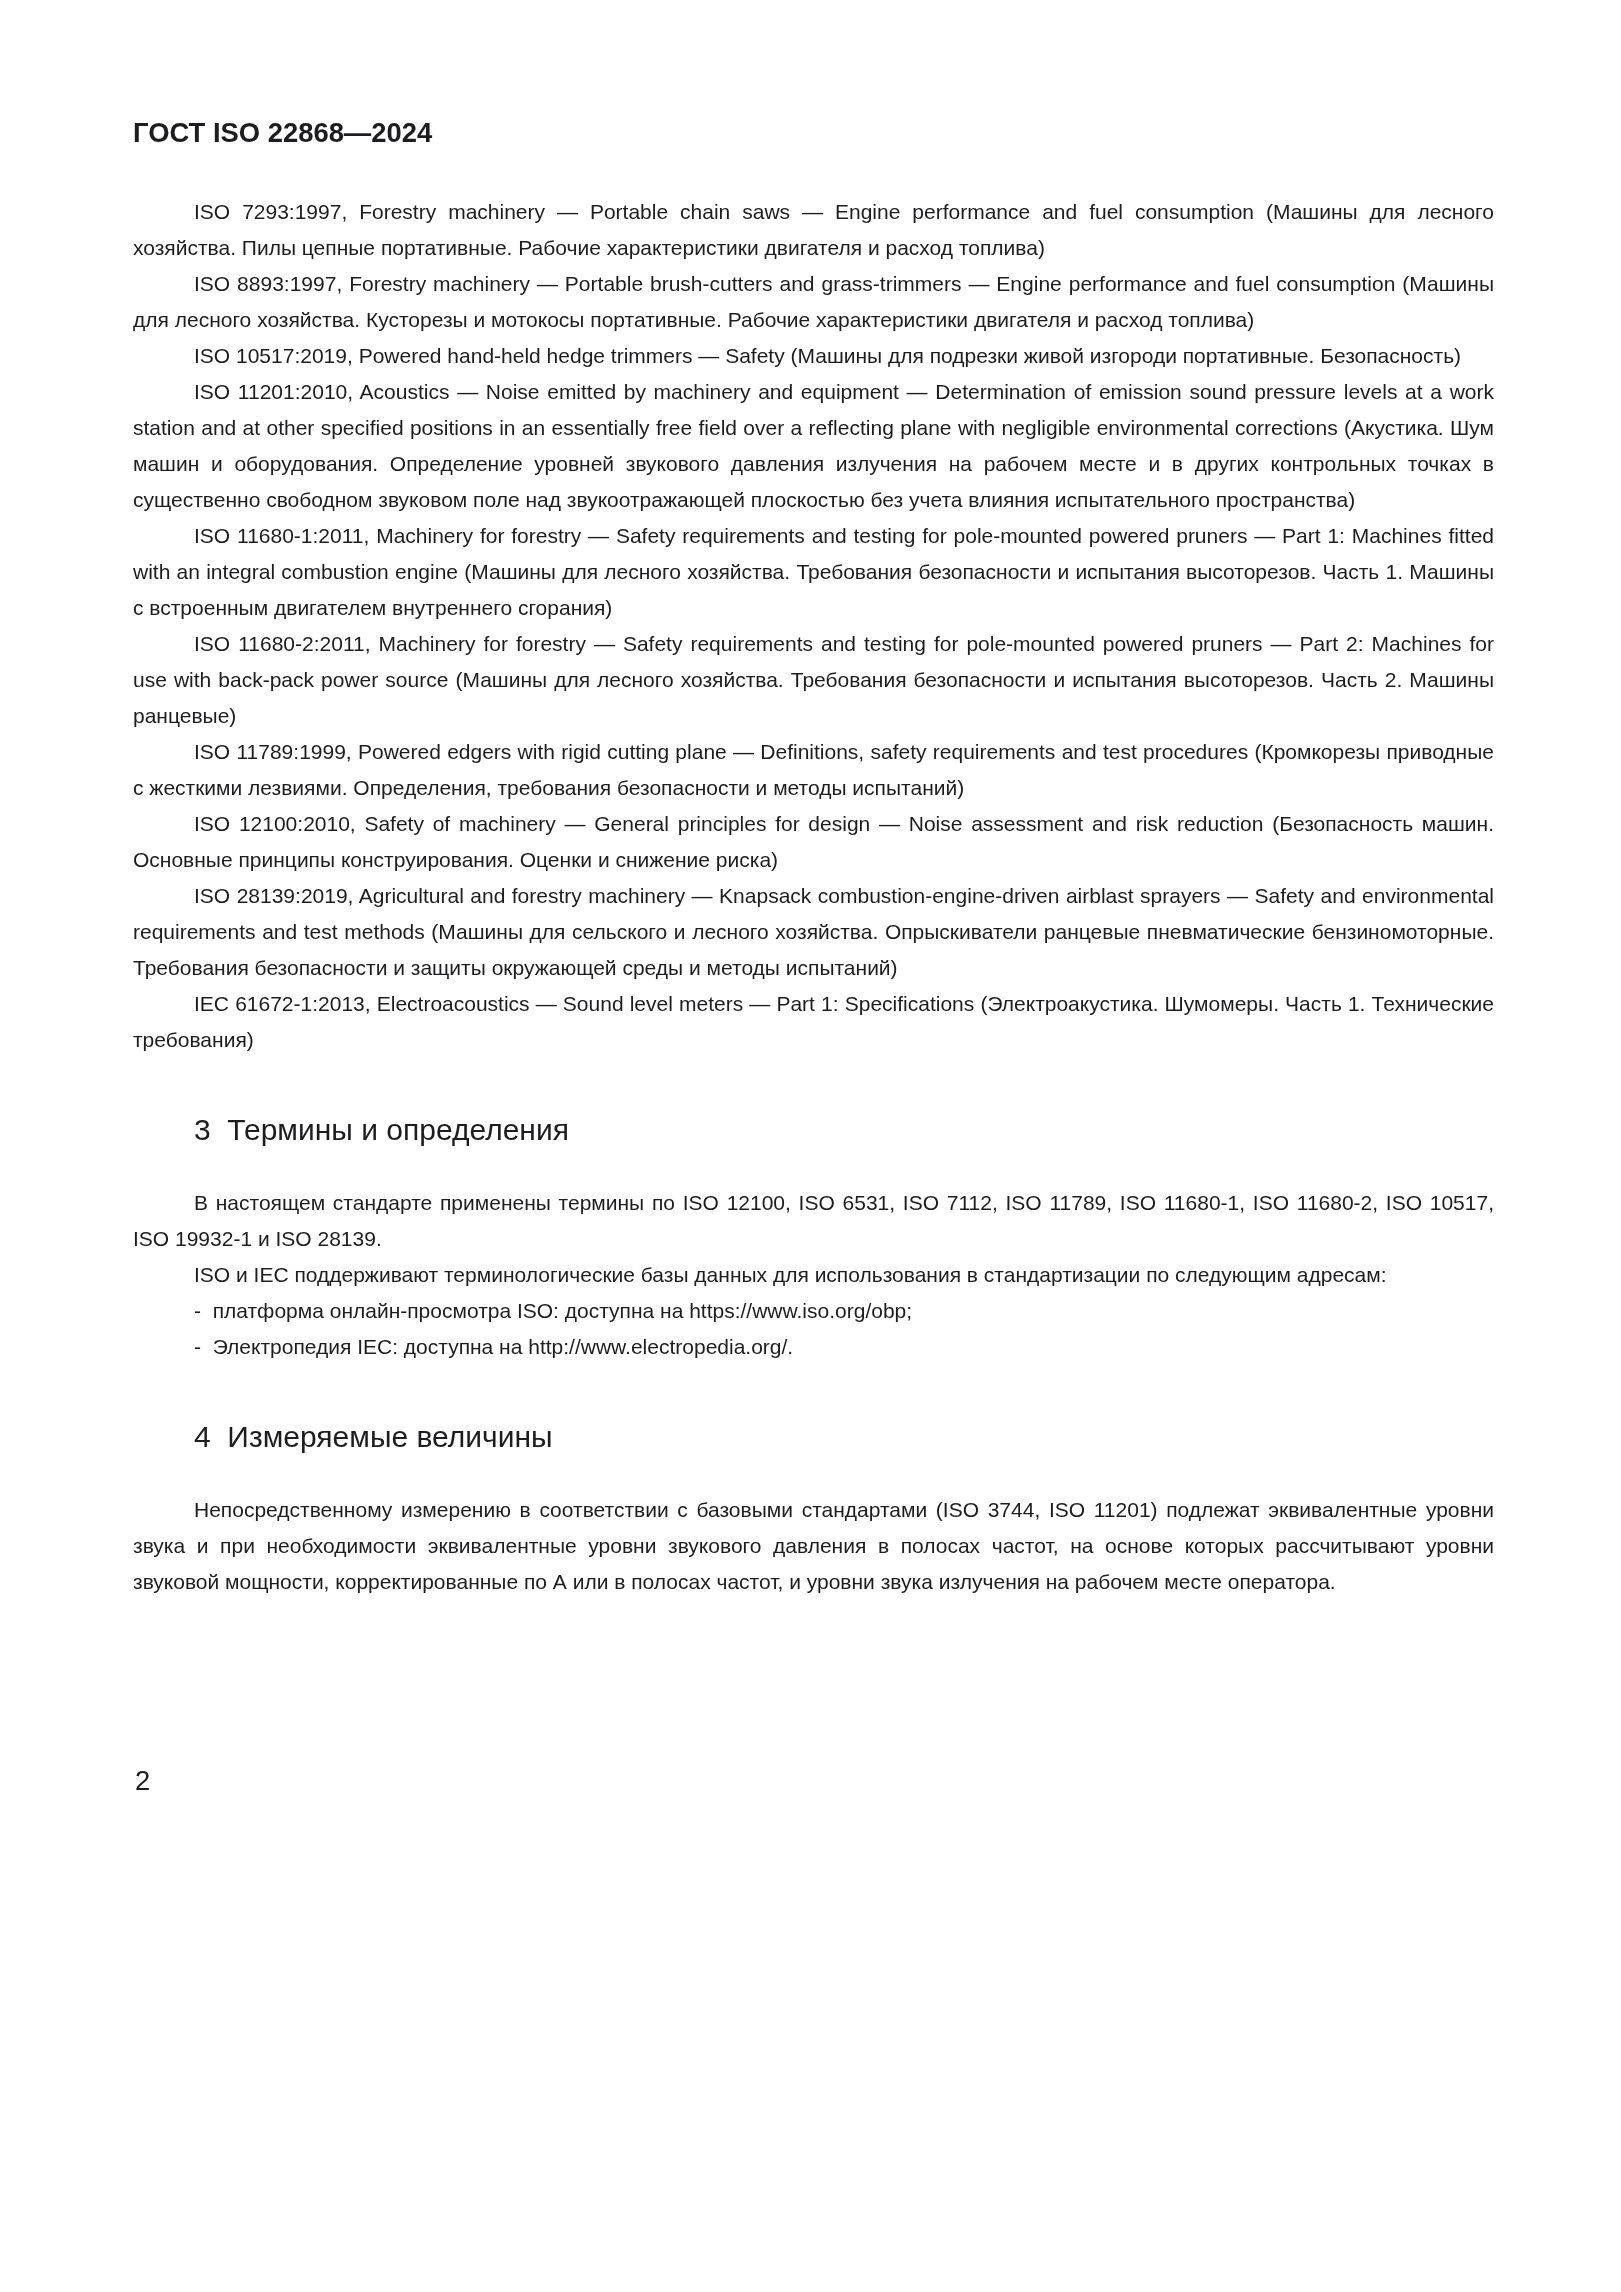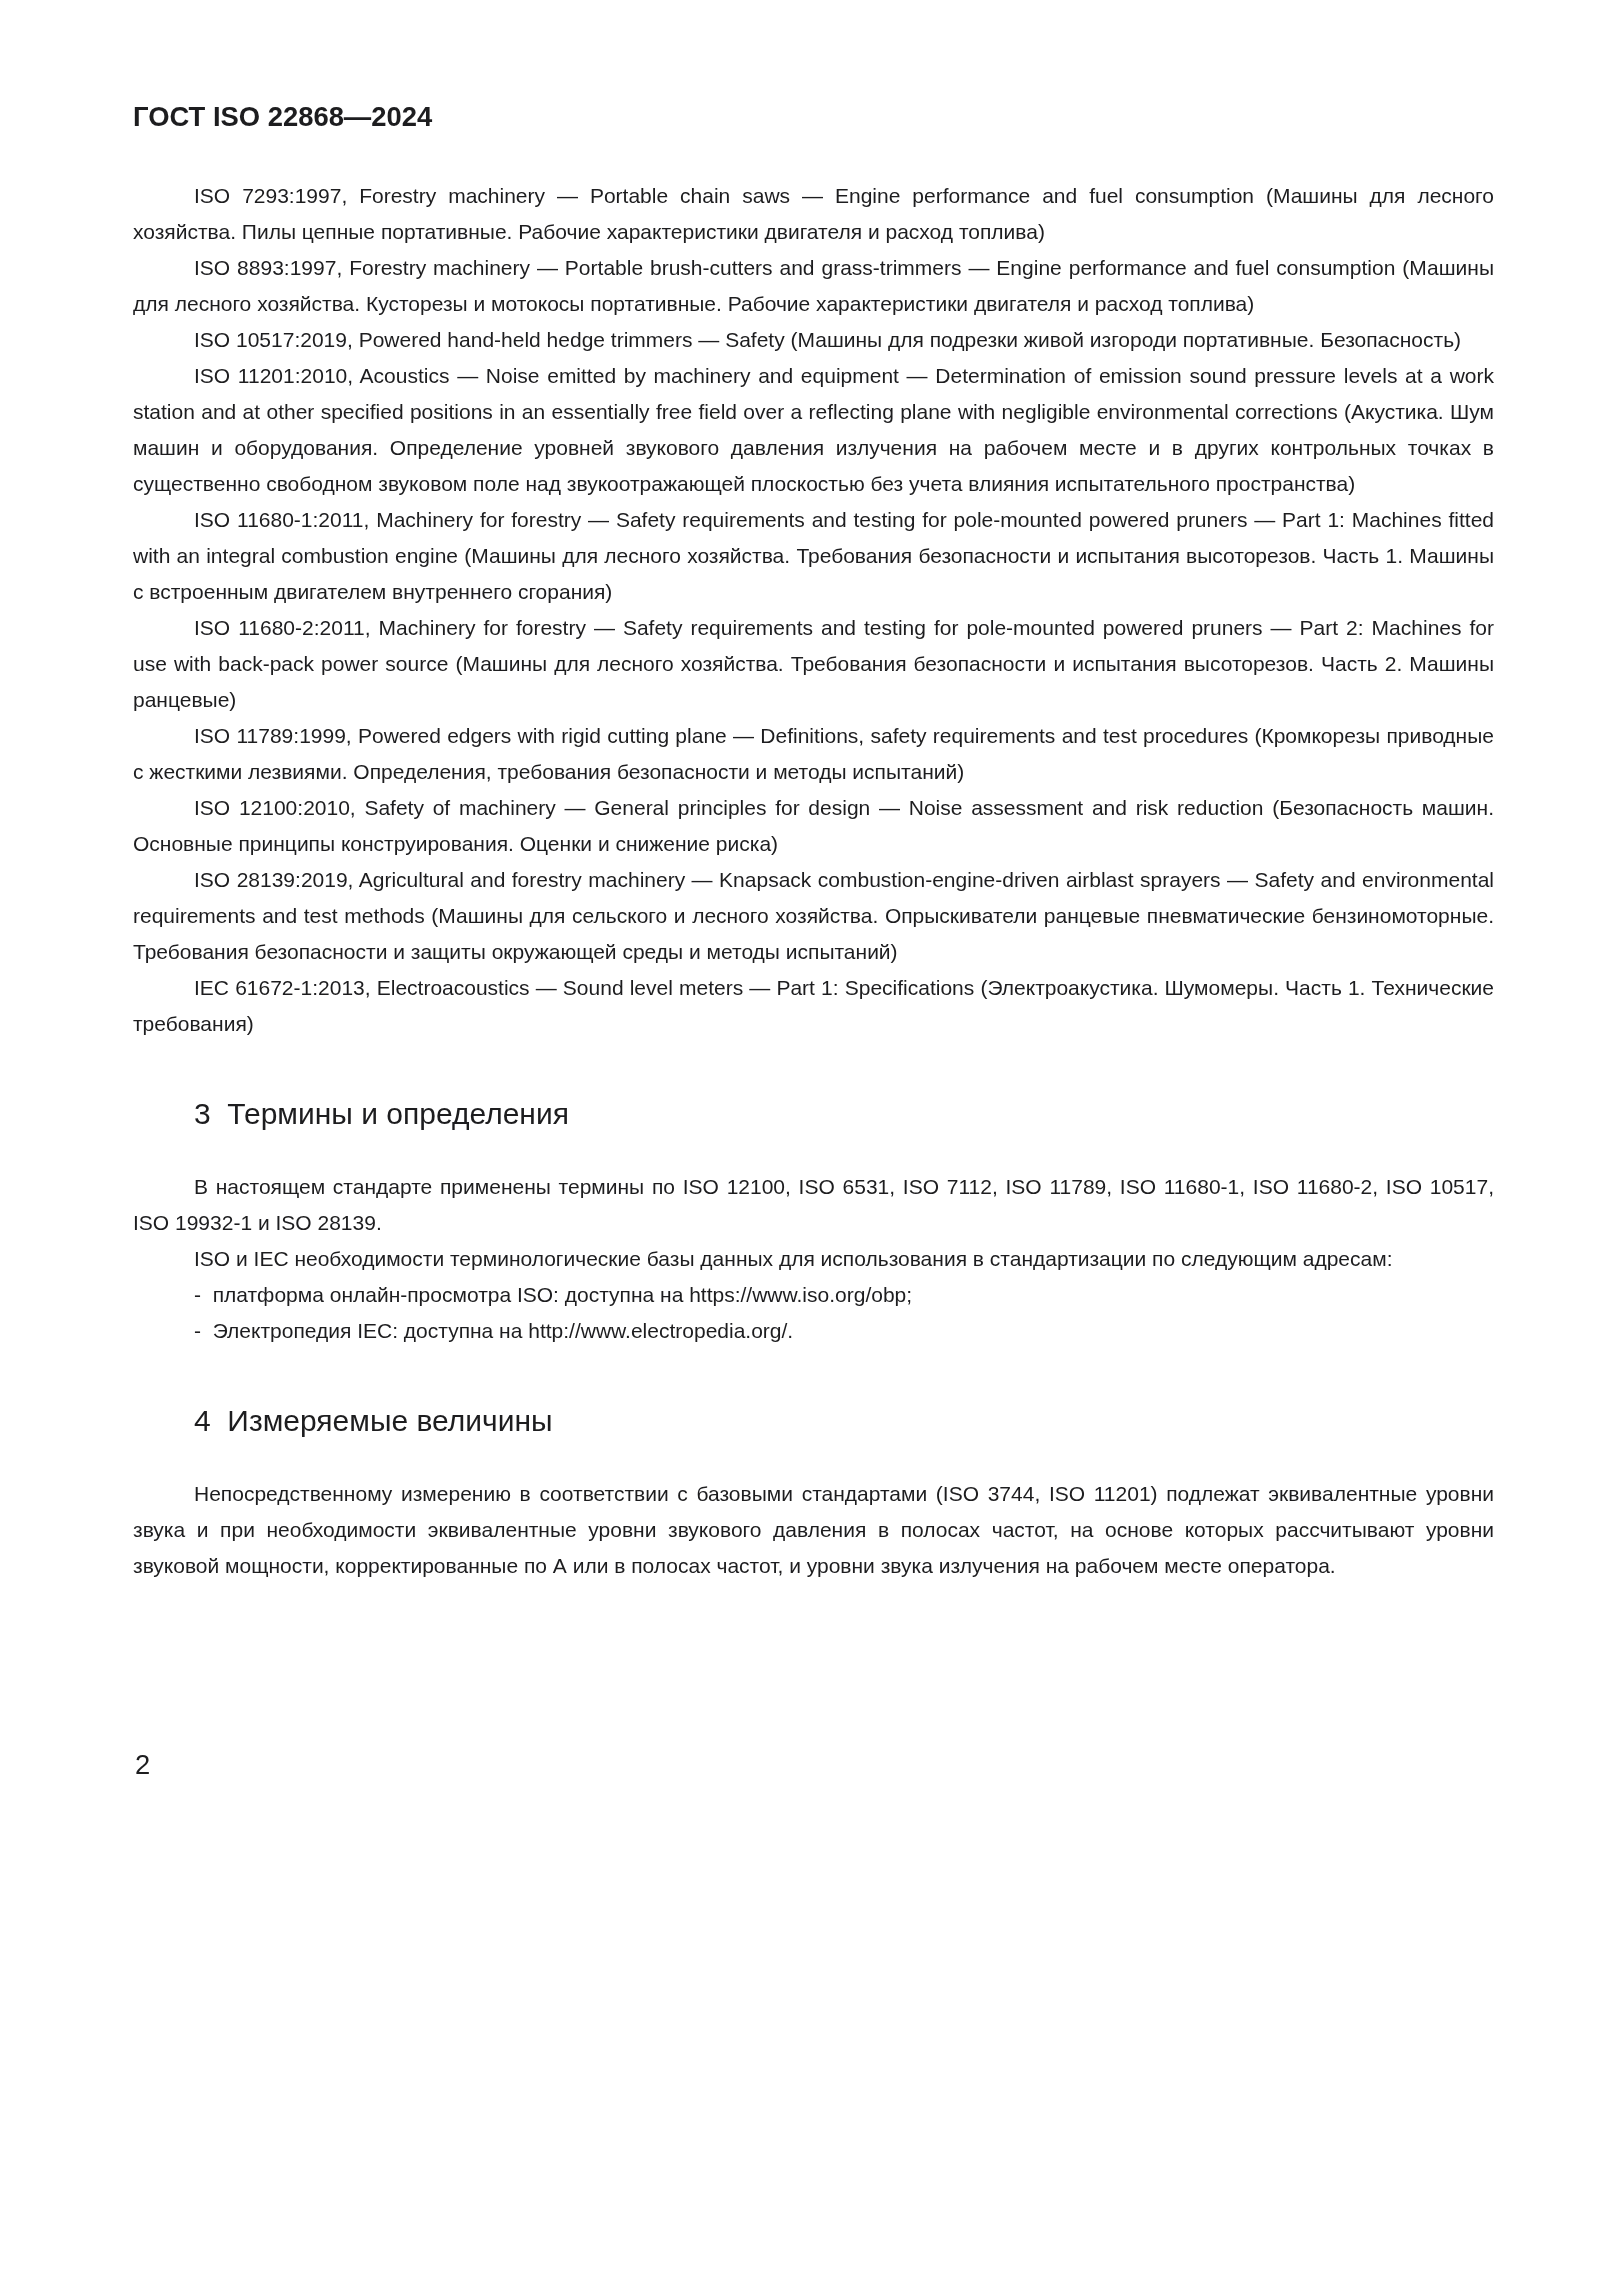--- a/index.html
+++ b/index.html
@@ -1,21 +1,21 @@
 <!DOCTYPE html>
 <html lang="ru"><head>
 <meta charset="utf-8">
 <style>
   * { margin: 0; padding: 0; box-sizing: border-box; }
   html, body { background: #ffffff; }
   .page {
     position: relative;
     width: 1621px;
     height: 1904px;
-    margin: 0 auto;
+    margin: 16px auto;
     background: #ffffff;
     font-family: "Liberation Sans", "DejaVu Sans", sans-serif;
     color: #1d1d1f;
     padding: 100px 127px 0 133px;
     overflow: hidden;
   }
   .doc-header {
     font-weight: bold;
     font-size: 27.4px;
     line-height: 33px;
@@ -60,21 +60,21 @@
     <p class="para">ISO 11789:1999, Powered edgers with rigid cutting plane — Definitions, safety requirements and test procedures (Кромкорезы приводные с жесткими лезвиями. Определения, требования безопасности и методы испытаний)</p>
     <p class="para">ISO 12100:2010, Safety of machinery — General principles for design — Noise assessment and risk reduction (Безопасность машин. Основные принципы конструирования. Оценки и снижение риска)</p>
     <p class="para">ISO 28139:2019, Agricultural and forestry machinery — Knapsack combustion-engine-driven airblast sprayers — Safety and environmental requirements and test methods (Машины для сельского и лесного хозяйства. Опрыскиватели ранцевые пневматические бензиномоторные. Требования безопасности и защиты окружающей среды и методы испытаний)</p>
     <p class="para">IEC 61672-1:2013, Electroacoustics — Sound level meters — Part 1: Specifications (Электроакустика. Шумомеры. Часть 1. Технические требования)</p>
   </div>
 
   <h2 class="section-heading">3&nbsp;&nbsp;Термины и определения</h2>
 
   <div>
     <p class="para">В настоящем стандарте применены термины по ISO 12100, ISO 6531, ISO 7112, ISO 11789, ISO 11680-1, ISO 11680-2, ISO 10517, ISO 19932-1 и ISO 28139.</p>
-    <p class="para">ISO и IEC необходимости терминологические базы данных для использования в стандартизации по следующим адресам:</p>
+    <p class="para">ISO и IEC поддерживают терминологические базы данных для использования в стандартизации по следующим адресам:</p>
     <p class="para">-&nbsp;&nbsp;платформа онлайн-просмотра ISO: доступна на https://www.iso.org/obp;</p>
     <p class="para">-&nbsp;&nbsp;Электропедия IEC: доступна на http://www.electropedia.org/.</p>
   </div>
 
   <h2 class="section-heading">4&nbsp;&nbsp;Измеряемые величины</h2>
 
   <div>
     <p class="para">Непосредственному измерению в соответствии с базовыми стандартами (ISO 3744, ISO 11201) подлежат эквивалентные уровни звука и при необходимости эквивалентные уровни звукового давления в полосах частот, на основе которых рассчитывают уровни звуковой мощности, корректированные по А или в полосах частот, и уровни звука излучения на рабочем месте оператора.</p>
   </div>
 

